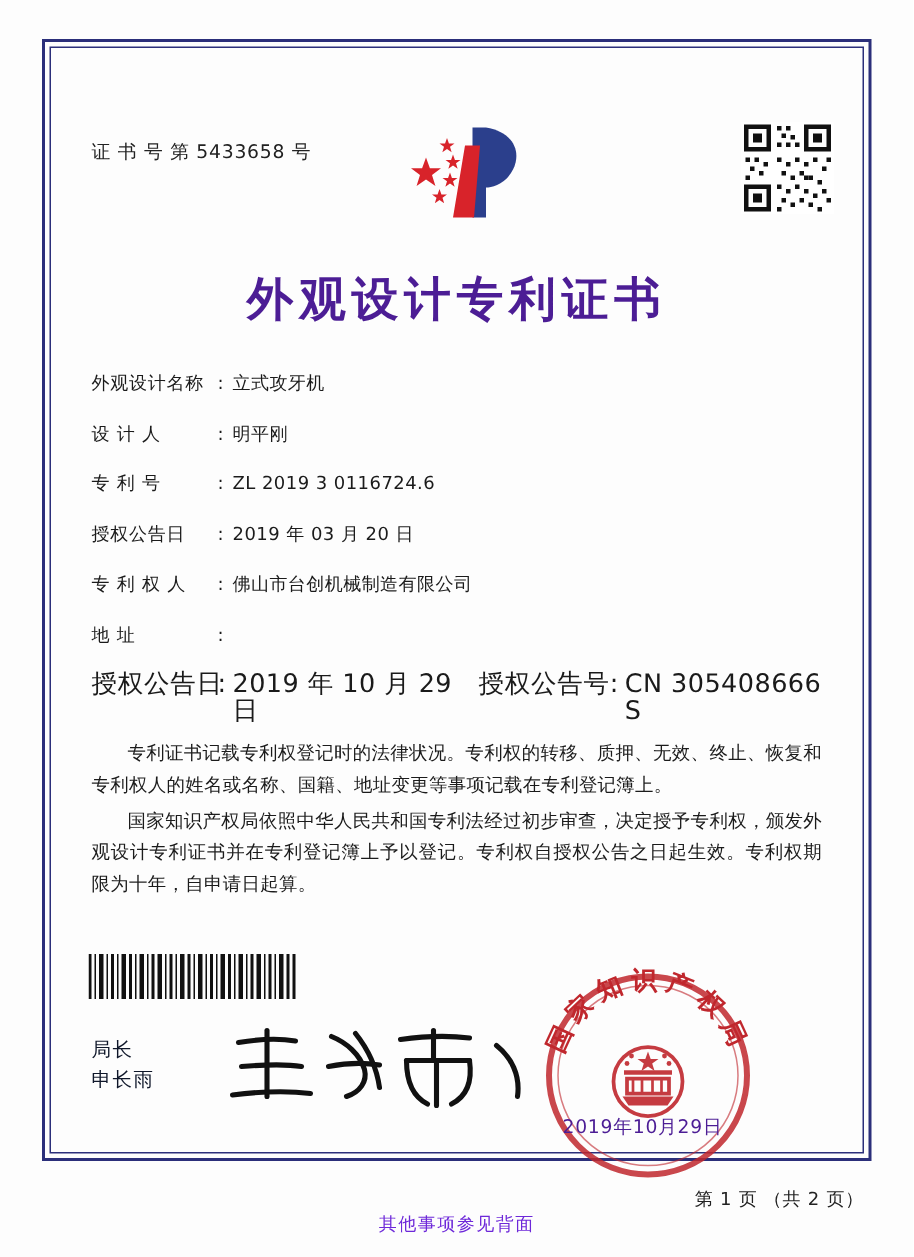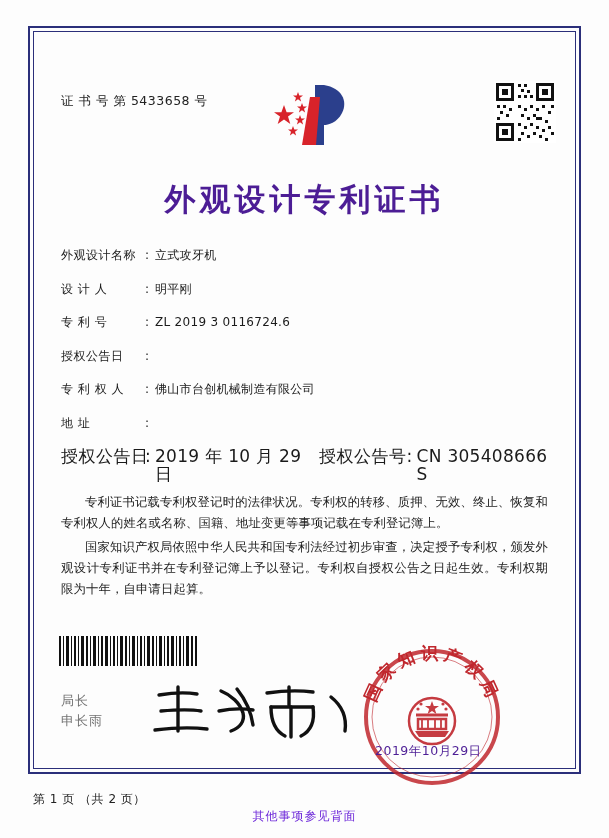--- a/index.html
+++ b/index.html
@@ -143,21 +143,21 @@
     left: 26px; top: 605px;
     width: 140px; height: 30px;
   }
 
   .sign-label {
     position: absolute;
     left: 28px; top: 660px;
     font-size: 13px;
     line-height: 20px;
     letter-spacing: 1px;
-    color: #737373;
+    color: #0f172a;
   }
   .signature {
     position: absolute;
     left: 112px; top: 650px;
     width: 215px; height: 62px;
   }
 
   .seal {
     position: absolute;
     left: 325px; top: 612px;
@@ -169,21 +169,21 @@
     font-size: 12.5px;
     color: #4c1d95;
     letter-spacing: 0.5px;
     font-family: "DejaVu Sans", "Liberation Sans", sans-serif;
   }
 
   .page-no {
     position: absolute;
     left: 0; top: 760px;
     width: 543px;
-    text-align: left;
+    text-align: right;
     font-size: 12px;
     color: #222;
     letter-spacing: 0.5px;
   }
   .footer-note {
     position: absolute;
     left: 0; top: 808px;
     width: 609px;
     text-align: center;
     font-size: 12px;
@@ -299,20 +299,21 @@
 
       <div class="field-row">
         <div class="field-label">专 利 号</div>
         <div class="field-colon">:</div>
         <div class="field-value">ZL 2019 3 0116724.6</div>
       </div>
 
       <div class="field-row">
         <div class="field-label">授权公告日</div>
         <div class="field-colon">:</div>
+        <div class="field-value">2019 年 03 月 20 日</div>
       </div>
 
       <div class="field-row">
         <div class="field-label">专 利 权 人</div>
         <div class="field-colon">:</div>
         <div class="field-value">佛山市台创机械制造有限公司</div>
       </div>
 
       <div class="field-row">
         <div class="field-label">地 址</div>

